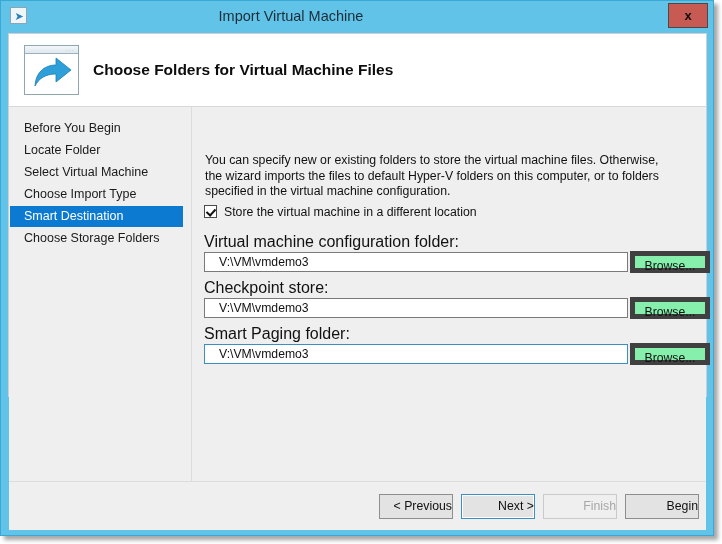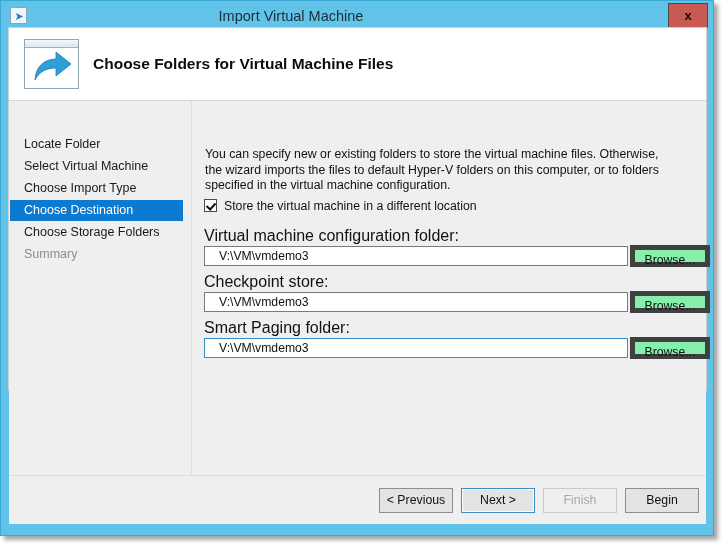--- a/index.html
+++ b/index.html
@@ -76,21 +76,21 @@
     font-size: 13px;
     font-weight: bold;
     line-height: 23px;
     text-align: center;
     cursor: pointer;
   }
 
   
   .client {
     position: absolute;
-    left: 7px; top: 26px;
+    left: 7px; top: 32px;
     width: 699px;
     height: 364px;
     background: #efefef;
     border: 1px solid #cfcfcf;
     box-sizing: border-box;
   }
 
   
   .header {
     position: absolute;
@@ -264,21 +264,21 @@
     position: absolute;
     top: 12px;
     width: 74px;
     height: 25px;
     background: #e3e3e3;
     border: 1px solid #8e8e8e;
     box-sizing: border-box;
     font-family: "Liberation Sans", sans-serif;
     font-size: 12.3px;
     color: #111;
-    text-align: center;
+    text-align: right;
     line-height: 23px;
     cursor: pointer;
   }
   .fbtn.default {
     border: 1px solid #3c8fc4;
     box-shadow: inset 0 0 0 1px #ffffff;
   }
   .fbtn.disabled {
     color: #a8a8a8;
     background: #efefef;
@@ -309,26 +309,26 @@
           <svg width="42" height="34" viewBox="0 0 42 34">
             <path d="M4 30 C5 14, 16 9, 25 9 L25 2 L40 14 L25 26 L25 18 C15 18, 8 22, 4 30 Z" fill="#2e9fd8" stroke="#1b7fb5" stroke-width="0.8"></path>
           </svg>
         </div>
         <div class="header-title">Choose Folders for Virtual Machine Files</div>
       </div>
 
       <div class="body-area">
 
         <div class="sidebar">
+          <div class="nav-item" style="top:11px;">Before You Begin</div>
           <div class="nav-item" style="top:33px;">Locate Folder</div>
           <div class="nav-item" style="top:55px;">Select Virtual Machine</div>
           <div class="nav-item" style="top:77px;">Choose Import Type</div>
-          <div class="nav-item selected" style="top:99px;">Choose Destination</div>
+          <div class="nav-item selected" style="top:99px;">Smart Destination</div>
           <div class="nav-item" style="top:121px;">Choose Storage Folders</div>
-          <div class="nav-item muted" style="top:143px;">Summary</div>
         </div>
 
         <div class="pane">
           <div class="desc">You can specify new or existing folders to store the virtual machine files. Otherwise, the wizard imports the files to default Hyper-V folders on this computer, or to folders specified in the virtual machine configuration.</div>
 
           <div class="checkbox-row">
             <span class="cb"></span>
             <span>Store the virtual machine in a different location</span>
           </div>
 

